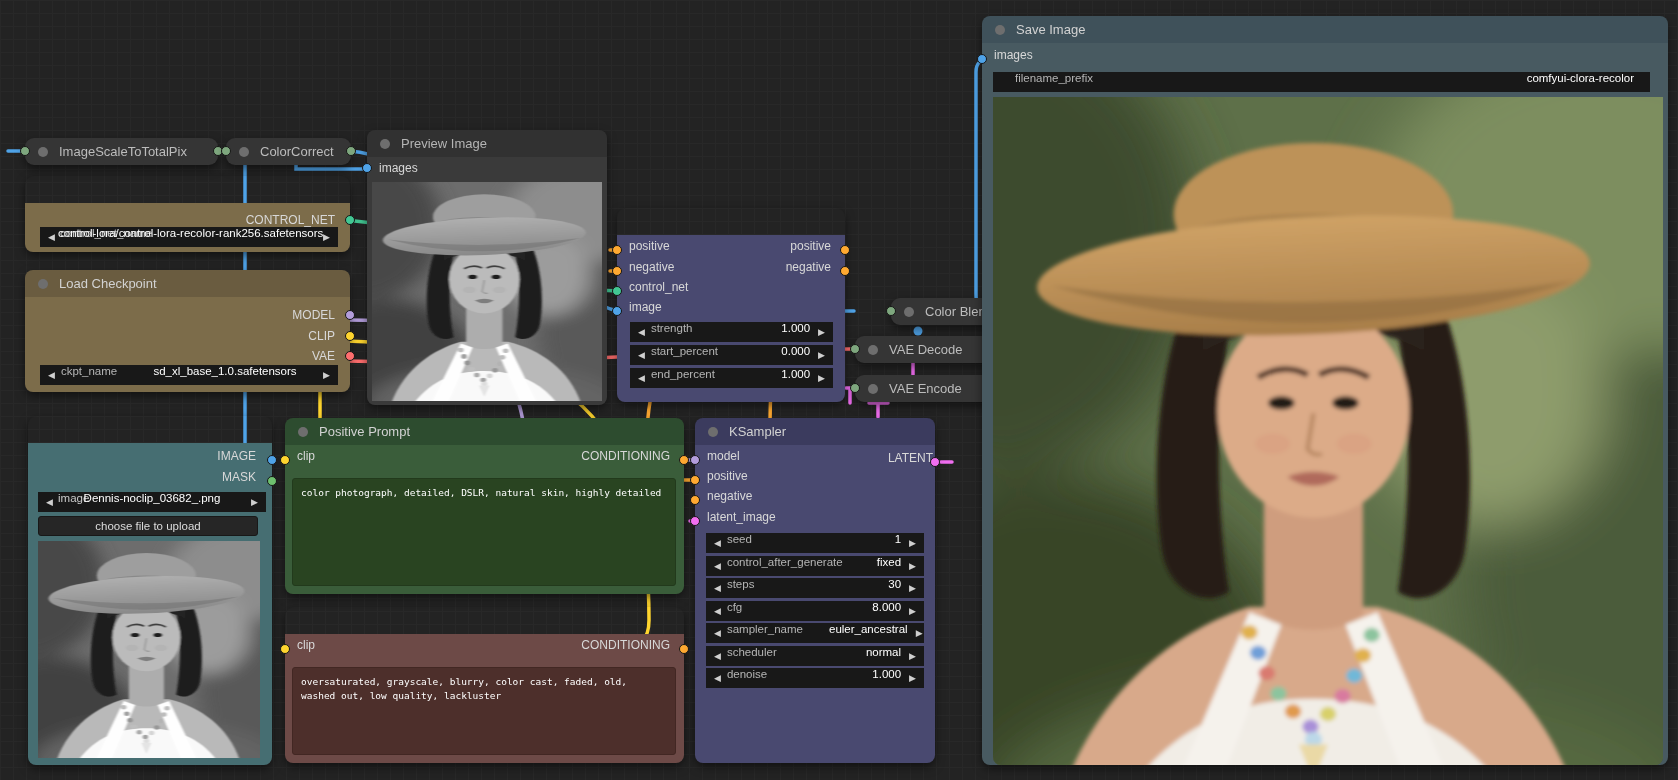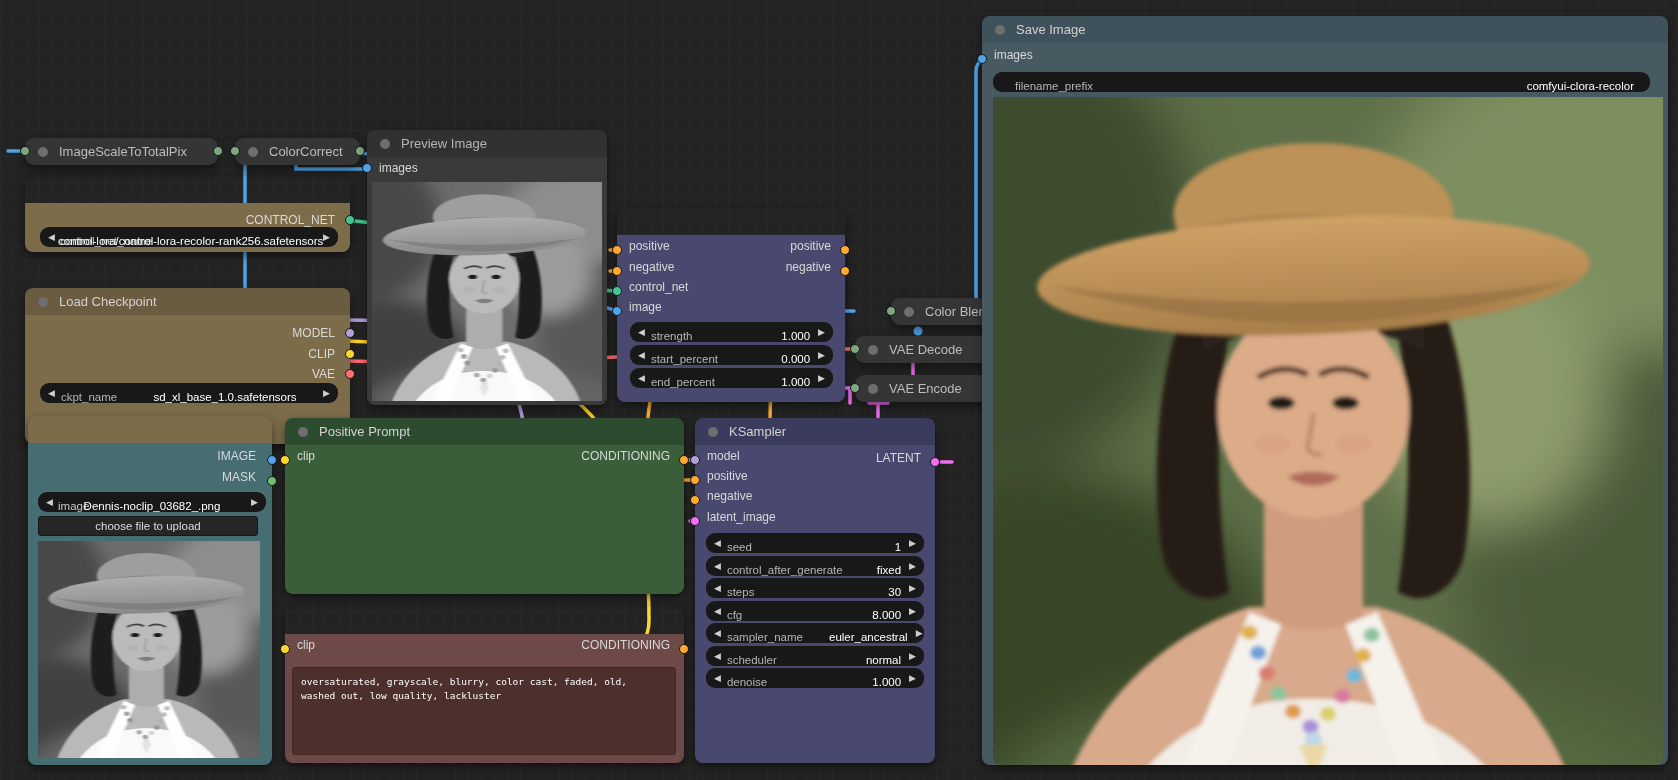--- a/index.html
+++ b/index.html
@@ -16,22 +16,22 @@
   .node{position:absolute;z-index:2;border-radius:9px;box-shadow:0 4px 10px rgba(0,0,0,.5);}
   .hdr{position:absolute;left:0;right:0;top:0;height:27px;border-radius:8px 8px 0 0;
     display:flex;align-items:center;gap:11px;padding-left:13px;font-size:13px;color:#d2d2d2;box-sizing:border-box;}
   .body{position:absolute;left:0;right:0;top:27px;bottom:0;border-radius:0 0 8px 8px;}
   .collapsed{height:27px;border-radius:9px;background:#353535;display:flex;align-items:center;
     gap:11px;padding:0 15px 0 13px;font-size:13px;color:#bcbcbc;box-sizing:border-box;}
   .cdot{width:10px;height:10px;border-radius:50%;background:#6e6e6e;flex:none;}
   .dot{position:absolute;width:10px;height:10px;border-radius:50%;border:1px solid #161616;box-sizing:border-box;z-index:3;}
   .slot{position:absolute;font-size:12px;color:#d8d8d8;white-space:nowrap;}
   .slot.out{text-align:right;}
-  .pill{position:absolute;height:20px;background:#181818;border-radius:9px;display:flex;
-    align-items:flex-end;padding:0 8px;font-size:11.5px;color:#e8e8e8;box-sizing:border-box;overflow:hidden;}
+  .pill{position:absolute;height:20px;background:#181818;border-radius:0;display:flex;
+    align-items:flex-start;padding:0 8px;font-size:11.5px;color:#e8e8e8;box-sizing:border-box;overflow:hidden;}
   .pill .lab{color:#b5b5b5;margin:0 6px;}
   .pill .val{color:#fff;padding-left:20px;}
   .pill .sp{flex:1;}
   .arr{font-size:9px;color:#cfcfcf;flex:none;line-height:20px;}
   .pill .center-val{position:absolute;left:18px;right:18px;text-align:center;color:#fff;white-space:nowrap;}
   .pill .over-lab{position:absolute;left:20px;color:#c9c9c9;white-space:nowrap;}
   .upload-btn{position:absolute;height:20px;background:#262626;border:1px solid #181818;border-radius:3px;
     color:#dcdcdc;font-size:11.5px;display:flex;align-items:center;justify-content:center;box-sizing:border-box;}
   .ta{position:absolute;border-radius:3px;padding:7px 8px;box-sizing:border-box;
     font-family:"DejaVu Sans Mono",monospace;font-size:9.5px;line-height:1.45;color:#fff;white-space:pre-wrap;}
@@ -148,41 +148,41 @@
     </g>
   </svg>
 
   <div class="node collapsed" style="left:25px;top:138px;width:193px">
     <span class="dot c-col" style="left:-5px;top:8px"></span>
     <span class="cdot"></span>
     <span>ImageScaleToTotalPix</span>
     <span class="dot c-col" style="right:-5px;top:8px"></span>
   </div>
 
-  <div class="node collapsed" style="left:235px;top:138px;width:125px">
+  <div class="node collapsed" style="left:226px;top:138px;width:125px">
     <span class="dot c-col" style="left:-5px;top:8px"></span>
     <span class="cdot"></span>
     <span>ColorCorrect</span>
     <span class="dot c-col" style="right:-5px;top:8px"></span>
   </div>
 
   <div class="node n-brown" style="left:25px;top:176px;width:325px;height:76px">
     <div class="body"></div>
     <span class="slot out" style="right:15px;top:37px">CONTROL_NET</span>
     <span class="dot c-cnet" style="right:-5px;top:39px"></span>
     <div class="pill" style="left:15px;right:12px;top:51px">
       <span class="arr">◀</span>
       <span class="over-lab">control_net_name</span>
       <span class="center-val">control-lora/control-lora-recolor-rank256.safetensors</span>
       <span class="sp"></span>
       <span class="arr">▶</span>
     </div>
   </div>
 
-  <div class="node n-brown" style="left:25px;top:288px;width:325px;height:156px">
+  <div class="node n-brown" style="left:25px;top:270px;width:325px;height:122px">
     <div class="hdr">
         <span class="cdot"></span>
       <span>Load Checkpoint</span>
       </div>
     <div class="body"></div>
     <span class="slot out" style="right:15px;top:38px">MODEL</span>
     <span class="dot c-model" style="right:-5px;top:40px"></span>
     <span class="slot out" style="right:15px;top:59px">CLIP</span>
     <span class="dot c-clip" style="right:-5px;top:61px"></span>
     <span class="slot out" style="right:15px;top:79px">VAE</span>
@@ -291,20 +291,21 @@
   <div class="node n-green" style="left:285px;top:418px;width:399px;height:176px">
     <div class="hdr">
         <span class="cdot"></span>
       <span>Positive Prompt</span>
       </div>
     <div class="body"></div>
     <span class="dot c-clip" style="left:-5px;top:37px"></span>
     <span class="slot" style="left:12px;top:31px">clip</span>
     <span class="slot out" style="right:14px;top:31px">CONDITIONING</span>
     <span class="dot c-cond" style="right:-5px;top:37px"></span>
+    <div class="ta" style="left:7px;right:8px;top:60px;bottom:8px">color photograph, detailed, DSLR, natural skin, highly detailed</div>
   </div>
 
   <div class="node n-red" style="left:285px;top:607px;width:399px;height:156px">
     <div class="body"></div>
     <span class="dot c-clip" style="left:-5px;top:37px"></span>
     <span class="slot" style="left:12px;top:31px">clip</span>
     <span class="slot out" style="right:14px;top:31px">CONDITIONING</span>
     <span class="dot c-cond" style="right:-5px;top:37px"></span>
     <div class="ta" style="left:7px;right:8px;top:60px;bottom:8px">oversaturated, grayscale, blurry, color cast, faded, old, washed out, low quality, lackluster</div>
   </div>
@@ -316,21 +317,21 @@
       </div>
     <div class="body"></div>
     <span class="dot c-model" style="left:-5px;top:37px"></span>
     <span class="slot" style="left:12px;top:31px">model</span>
     <span class="dot c-cond" style="left:-5px;top:57px"></span>
     <span class="slot" style="left:12px;top:51px">positive</span>
     <span class="dot c-cond" style="left:-5px;top:77px"></span>
     <span class="slot" style="left:12px;top:71px">negative</span>
     <span class="dot c-lat" style="left:-5px;top:98px"></span>
     <span class="slot" style="left:12px;top:92px">latent_image</span>
-    <span class="slot out" style="right:14px;top:33px">LATENT</span>
+    <span class="slot out" style="right:2px;top:33px">LATENT</span>
     <span class="dot c-lat" style="right:-5px;top:39px"></span>
     <div class="pill" style="left:11px;right:11px;top:115px">
       <span class="arr">◀</span>
       <span class="lab">seed</span>
         <span class="sp"></span>
       <span class="val">1</span>
       <span class="arr" style="margin-left:8px">▶</span>
     </div>
     <div class="pill" style="left:11px;right:11px;top:138px">
       <span class="arr">◀</span>

